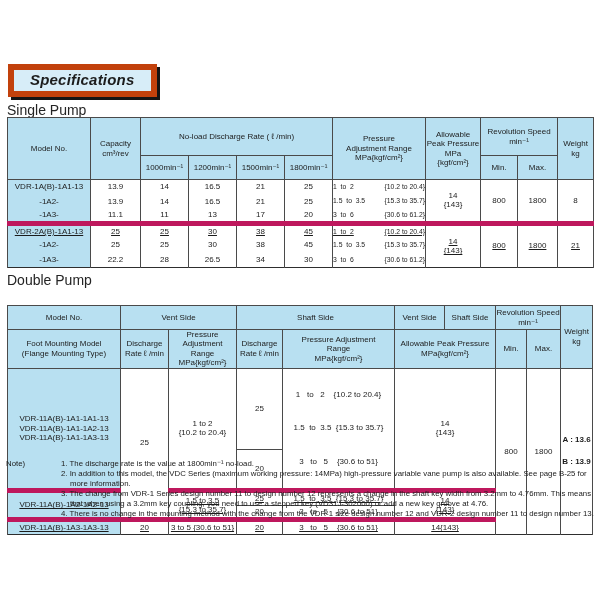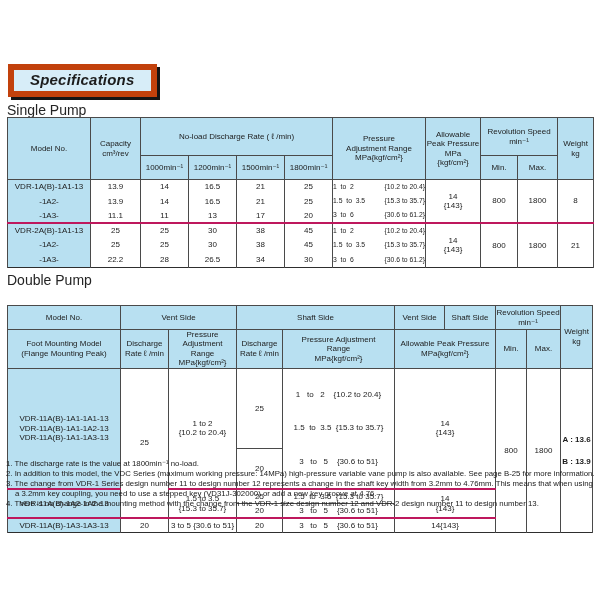--- a/index.html
+++ b/index.html
@@ -41,21 +41,21 @@
     padding:0;overflow:hidden;
     color:#1c1c1c;
   }
   td.blue{background:#b8e0f1;}
   tr.h1{height:38px;}
   tr.h2{height:24px;}
   tr.dh1{height:24px;}
   tr.dh2{height:38px;}
   tr.dr{height:14.6px;}
   tr.dr td{border-top:none;border-bottom:none;}
-  tr.dr td.gt, tr.gt td{border-top:2px solid #be185d;}
+  tr.dr td.gt, tr.gt td{border-top:5px solid #be185d;text-decoration:underline;}
   tr.dr td.bt{border-top:1px solid #4a4a4a;}
   .fs7{font-size:7px;}
   .fs75{font-size:7.5px;}
   .fs6{font-size:6.2px;line-height:1.25;}
   .small-h{font-size:7.5px;}
   .model-first{text-align:left;padding-left:5px;font-size:7.8px;}
   .model-cont{font-size:7.8px;}
   .dmodel{font-size:7.6px;}
   .pcell{padding:0 5px;}
   .pflex{display:flex;justify-content:space-between;align-items:center;font-size:6.8px;}
@@ -63,21 +63,21 @@
   .pl-left div{height:14.6px;line-height:14.6px;}
   .wcell div{height:22px;line-height:22px;font-weight:bold;}
 
   
   .notes{
     left:6px;top:459px;width:590px;
     display:flex;font-size:7.8px;line-height:10.1px;color:#202020;
   }
   .note-label{width:27px;flex:0 0 27px;}
   .note-items{flex:1;}
-  .note-item{padding-left:9px;text-indent:-9px;}
+  .note-item{padding-left:9px;text-indent:-9px;margin-left:28px;}
 </style>
 </head>
 <body>
 
 <div class="abs title-box">Specifications</div>
 <div class="abs section-label" id="single-label">Single Pump</div>
 
 <table class="spec" id="single-table">
   <colgroup>
     <col style="width:83px">
@@ -258,21 +258,21 @@
       <div>min⁻¹</div>
     </td>
     <td class="blue" rowspan="2">
       <div>Weight</div>
       <div>kg</div>
     </td>
   </tr>
   <tr class="dh2">
     <td class="blue">
       <div>Foot Mounting Model</div>
-      <div>(Flange Mounting Peak)</div>
+      <div>(Flange Mounting Type)</div>
     </td>
     <td class="blue">
       <div>Discharge</div>
       <div>Rate ℓ /min</div>
     </td>
     <td class="blue fs75">
       <div>Pressure</div>
       <div>Adjustment</div>
       <div>Range</div>
       <div>MPa{kgf/cm²}</div>
@@ -348,19 +348,20 @@
     <td class="gt">20</td>
     <td class="fs7 gt">3 to 5 {30.6 to 51}</td>
     <td class="gt">20</td>
     <td class="pl-left gt" style="white-space:pre">3   to   5    {30.6 to 51}</td>
     <td colspan="2" class="gt">14{143}</td>
   </tr>
 </tbody>
   </table>
 
 <div class="abs notes">
+  <div class="note-label">Note)</div>
   <div class="note-items">
     <div class="note-item">1. The discharge rate is the value at 1800min⁻¹ no-load.</div>
     <div class="note-item">2. In addition to this model, the VDC Series (maximum working pressure: 14MPa) high-pressure variable vane pump is also available. See page B-25 for more information.</div>
     <div class="note-item">3. The change from VDR-1 Series design number 11 to design number 12 represents a change in the shaft key width from 3.2mm to 4.76mm. This means that when using a 3.2mm key coupling, you need to use a stepped key (VD31J-302000) or add a new key groove at 4.76.</div>
     <div class="note-item">4. There is no change in the mounting method with the change from the VDR-1 size design number 12 and VDR-2 design number 11 to design number 13.</div>
   </div>
 </div>
 
 </body></html>

